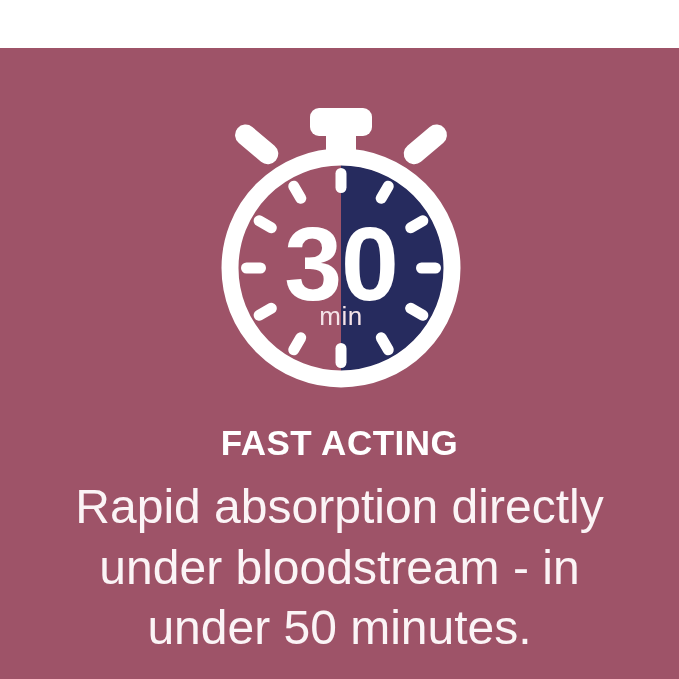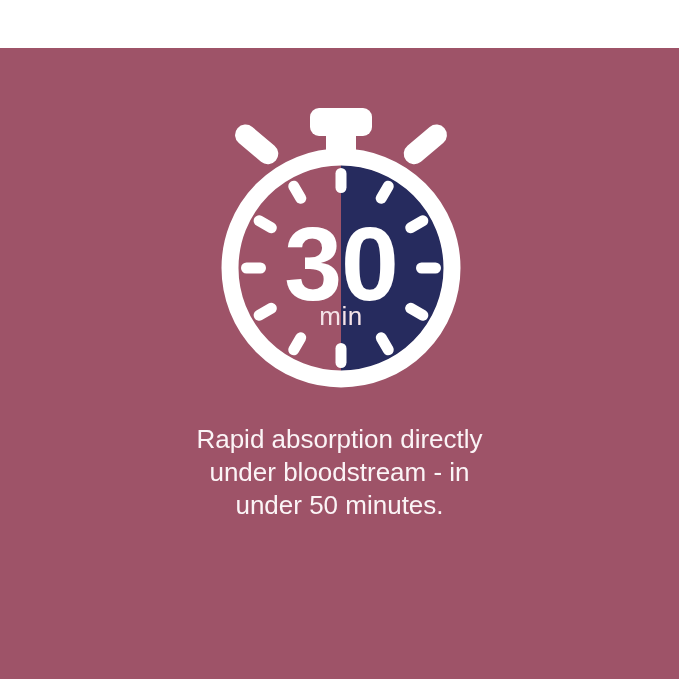--- a/index.html
+++ b/index.html
@@ -64,21 +64,21 @@
     font-size: 35px;
     letter-spacing: 0.5px;
     line-height: 1.15;
     margin: 0 0 14px 0;
     padding: 0;
   }
   .body-copy {
     color: #FBF4F6;
     font-family: "Liberation Sans", sans-serif;
     font-weight: 300;
-    font-size: 26px;
+    font-size: 48px;
     line-height: 1.26;
     margin: 0;
     padding: 0 60px;
     box-sizing: border-box;
   }
   .body-line {
     display: block;
   }
 </style>
 </head>
@@ -132,20 +132,21 @@
         <rect x="335.5" y="120" width="11" height="25" rx="5.5" fill="#FFFFFF" transform="rotate(330 341 220)"></rect>
       </g>
 
       <text class="digits-text" x="341" y="252" text-anchor="middle">30</text>
 
       <text class="min-text" x="341" y="277" text-anchor="middle">min</text>
     </svg>
   </div>
 
   <div class="text-block">
+    <h2 class="headline">FAST ACTING</h2>
     <p class="body-copy">
       <span class="body-line">Rapid absorption directly</span>
       <span class="body-line">under bloodstream - in</span>
       <span class="body-line">under 50 minutes.</span>
     </p>
   </div>
 
 </div>
 
 </body></html>

